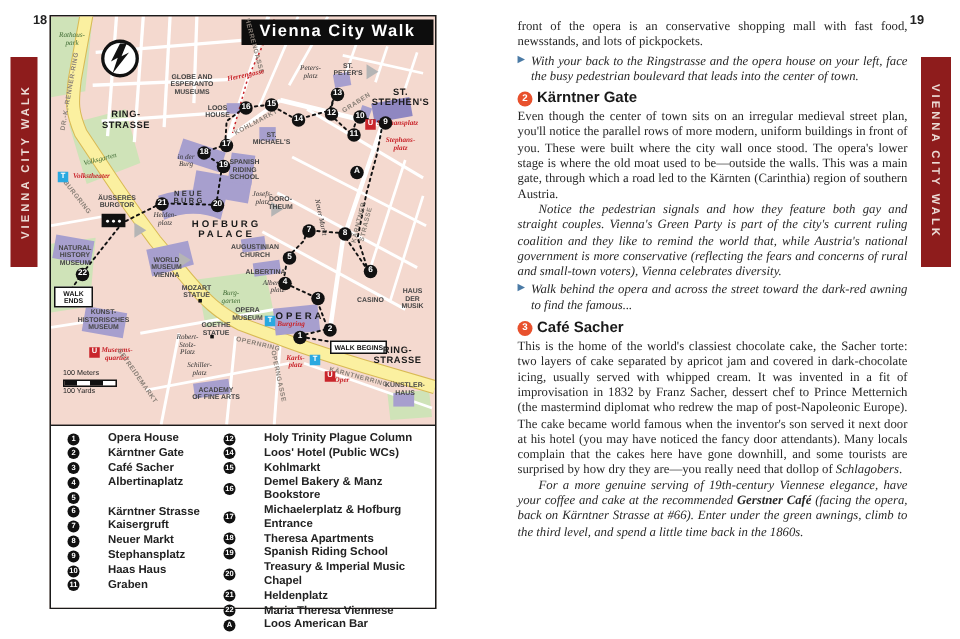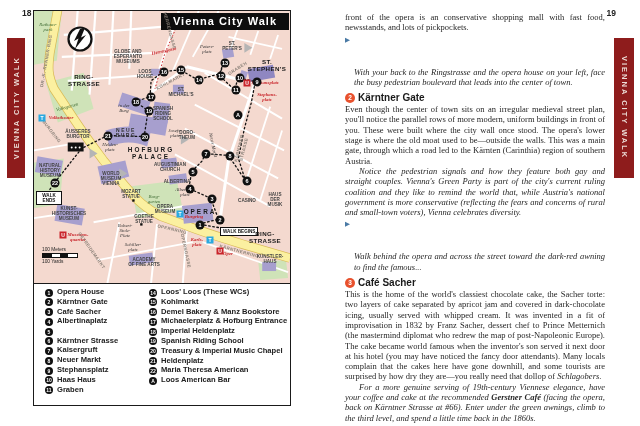--- a/index.html
+++ b/index.html
@@ -60,33 +60,33 @@
   .scale{position:absolute;left:8px;top:236px;color:#222;font:4.8px "Liberation Sans",sans-serif;}
   .scale .bar{width:34px;height:3px;border:0.5px solid #111;margin:1px 0;
      background:linear-gradient(90deg,#111 0 25%,#fff 25% 50%,#111 50% 75%,#fff 75% 100%);}
 
   
   .legend{position:relative;width:100%;height:121px;background:#fff;padding:4px 0 0 11px;
           box-sizing:border-box;display:flex;}
   .legcol{display:flex;flex-direction:column;}
   .legcol.c1{width:104px;}
   .legcol.c2{flex:1;}
-  .legrow{display:flex;align-items:flex-start;margin-bottom:1px;}
+  .legrow{display:flex;align-items:center;margin-bottom:1px;gap:15px;}
   .legrow .mkl{flex:0 0 8px;width:8px;height:8px;border-radius:50%;background:#111;color:#fff;
       font:bold 5px/8px "Liberation Sans",sans-serif;text-align:center;margin-right:4px;margin-top:.5px;}
   .legrow .ltext{font:bold 7.6px/8.8px "Liberation Sans",sans-serif;color:#222;}
 
   
   .textcol{position:absolute;left:345px;top:12px;width:260px;color:#272727;
      font:8.5px/10.3px "Liberation Serif",serif;text-align:justify;}
   .para{margin:0 0 0 0;}
   .para.indent{text-indent:14px;font-style:italic;}
   .bullet{display:flex;margin:2px 0 2px 0;text-align:justify;}
   .bullet .barrow{flex:0 0 9px;color:#4a7aa5;font-size:6.5px;line-height:10.3px;}
-  .bullet .btext{font-style:italic;flex:1;margin-top:32px;}
+  .bullet .btext{font-style:italic;flex:1;}
   .heading{margin:5px 0 1px 0;display:flex;align-items:center;text-align:left;}
   .heading .hnum{flex:0 0 10px;width:10px;height:10px;border-radius:50%;background:#e8512d;color:#fff;
       font:bold 6.5px/10px "Liberation Sans",sans-serif;text-align:center;margin-right:3px;}
   .heading .htitle{font:bold 10px "Liberation Sans",sans-serif;color:#1a1a1a;}
 </style>
 </head>
 <body>
 
 <div class="spread">
 
@@ -366,54 +366,58 @@
               <span class="mkl">10</span>
               <span class="ltext">Haas Haus</span>
             </div>
             <div class="legrow">
               <span class="mkl">11</span>
               <span class="ltext">Graben</span>
             </div>
           </div>
         <div class="legcol c2" id="legRight">
             <div class="legrow">
+              <span class="mkl">12</span>
+              <span class="ltext">Holy Trinity Plague Column</span>
+            </div>
+            <div class="legrow">
               <span class="mkl">14</span>
-              <span class="ltext">Loos' Loos (These WCs)</span>
+              <span class="ltext">Loos' Hotel (Public WCs)</span>
             </div>
             <div class="legrow">
               <span class="mkl">15</span>
               <span class="ltext">Kohlmarkt</span>
             </div>
             <div class="legrow">
               <span class="mkl">16</span>
               <span class="ltext">Demel Bakery &amp; Manz Bookstore</span>
             </div>
             <div class="legrow">
               <span class="mkl">17</span>
               <span class="ltext">Michaelerplatz &amp; Hofburg Entrance</span>
             </div>
             <div class="legrow">
               <span class="mkl">18</span>
-              <span class="ltext">Imperial Heldenplatz</span>
+              <span class="ltext">Theresa Apartments</span>
             </div>
             <div class="legrow">
               <span class="mkl">19</span>
               <span class="ltext">Spanish Riding School</span>
             </div>
             <div class="legrow">
               <span class="mkl">20</span>
               <span class="ltext">Treasury &amp; Imperial Music Chapel</span>
             </div>
             <div class="legrow">
               <span class="mkl">21</span>
               <span class="ltext">Heldenplatz</span>
             </div>
             <div class="legrow">
               <span class="mkl">22</span>
-              <span class="ltext">Maria Theresa American</span>
+              <span class="ltext">Maria Theresa Viennese</span>
             </div>
             <div class="legrow">
               <span class="mkl">A</span>
               <span class="ltext">Loos American Bar</span>
             </div>
           </div>
       </div>
     </div>
   </div>
 

